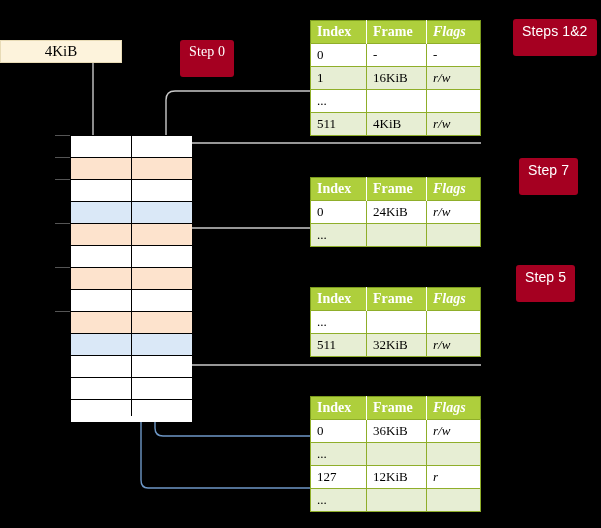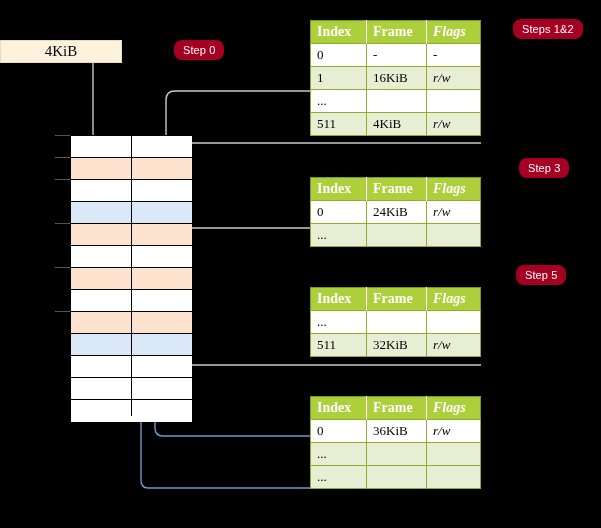--- a/index.html
+++ b/index.html
@@ -15,24 +15,24 @@
     font-family: "Liberation Serif", serif;
     overflow: hidden;
   }
 
   
   .step-badge {
     position: absolute;
     background: #a50021;
     color: #ffffff;
     font-family: "Liberation Sans", sans-serif;
-    font-size: 11px;
+    font-size: 14px;
     line-height: 1;
-    padding: 5px 9px 4px 9px;
-    border-radius: 8px;
+    padding: 5px 9px 18px 9px;
+    border-radius: 3px;
     white-space: nowrap;
     letter-spacing: 0.1px;
   }
 
   
   .page-box {
     position: absolute;
     background: #fdf3dc;
     border: 1px solid #e8dbb6;
     color: #000000;
@@ -281,29 +281,34 @@
           <tr>
             <td class="col-index">0</td>
             <td class="col-frame">36KiB</td>
             <td class="col-flags">r/w</td>
           </tr>
           <tr class="alt">
             <td class="col-index">...</td>
             <td class="col-frame"></td>
             <td class="col-flags"></td>
           </tr>
+          <tr>
+            <td class="col-index">127</td>
+            <td class="col-frame">12KiB</td>
+            <td class="col-flags">r</td>
+          </tr>
           <tr class="alt">
             <td class="col-index">...</td>
             <td class="col-frame"></td>
             <td class="col-flags"></td>
           </tr>
         </tbody>
       </table>
     </div>
 
   <div id="badges">
-      <div class="step-badge" style="left: 174px; top: 40px;">Step 0</div>
+      <div class="step-badge" style="left: 180px; top: 40px; font-family: Liberation Serif, serif;">Step 0</div>
       <div class="step-badge" style="left: 513px; top: 19px;">Steps 1&amp;2</div>
-      <div class="step-badge" style="left: 519px; top: 158px;">Step 3</div>
+      <div class="step-badge" style="left: 519px; top: 158px;">Step 7</div>
       <div class="step-badge" style="left: 516px; top: 265px;">Step 5</div>
     </div>
 
 </div>
 
 </body></html>

